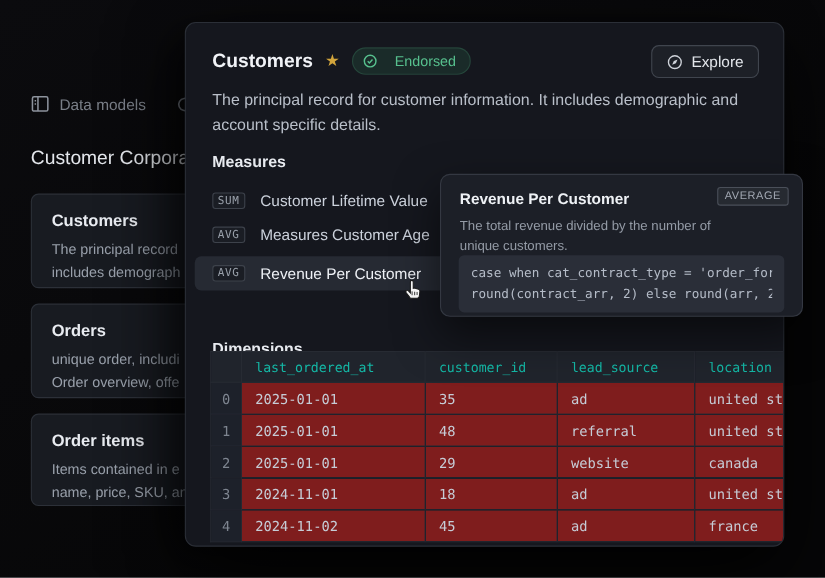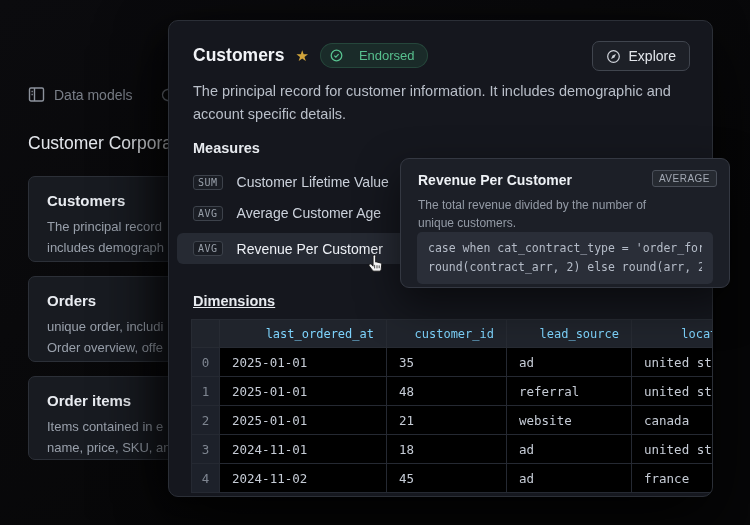--- a/index.html
+++ b/index.html
@@ -36,37 +36,37 @@
   .endorsed { display:flex; align-items:center; gap:16px; padding:4px 12px 4px 9px;
               border-radius:999px; background:rgba(45,118,84,.22);
               border:1px solid rgba(86,193,143,.18); color:#57c08e; font-size:13px; }
   .explore-btn { position:absolute; right:22px; top:20px; display:flex; align-items:center; gap:8px;
               padding:6px 13px; border:1px solid #40454e; border-radius:7px; background:#1d2027;
               color:#e3e6eb; font-size:14px; cursor:pointer; }
   .panel-desc { position:absolute; left:24px; top:59px; width:508px; font-size:14.5px;
               color:#b9bfc9; line-height:1.58; }
   .section-heading { position:absolute; left:24px; font-size:14.5px; font-weight:700; color:#e7eaef; }
   .measures-heading { top:119px; }
-  .dimensions-heading { top:272px;text-decoration:underline; }
+  .dimensions-heading { top:289px;text-decoration:underline; }
   .measure-row { position:absolute; left:8px; width:380px; height:28px; display:flex;
               align-items:center; padding-left:16px; border-radius:6px; }
   .measure-row.hl { background:#262a33; height:31px; }
   .agg-badge { font-family:"DejaVu Sans Mono", monospace; font-size:10px; letter-spacing:.5px;
               color:#99a0aa; border:1px solid #3d424b; border-radius:3px; padding:1px 4px;
               background:#1a1d24; margin-right:14px; }
   .measure-name { font-size:14px; color:#ccd2dc; }
   .measure-row.hl .measure-name { color:#eef1f6; }
 
   
   .table-wrap { position:absolute; left:22px; top:298px; right:0; bottom:0; overflow:hidden; }
   table { border-collapse:collapse; table-layout:fixed; width:560px;
           font-family:"DejaVu Sans Mono", monospace; }
-  th { height:28px; font-size:12px; font-weight:400; color:#7dd3fc; text-align:right;
+  th { height:28px; font-size:12px; font-weight:400; color:#14b8a6; text-align:left;
        padding:0 12px; background:#20242c; border:1px solid #272b33; }
-  td { height:29px; font-size:12.5px; color:#c6ccd6; padding:0 12px; background:#000000;
+  td { height:29px; font-size:12.5px; color:#c6ccd6; padding:0 12px; background:#7f1d1d;
        border:1px solid #252932; white-space:nowrap; overflow:hidden; }
   th.idx { background:#20242c; }
   td.idx { background:#1d212a; color:#7e8590; text-align:center; padding:0; }
 
   
   .tooltip { position:absolute; left:400px; top:158px; width:330px; height:130px; z-index:30;
              background:#1c1f27; border:1px solid #343842; border-radius:9px;
              box-shadow:0 16px 40px rgba(0,0,0,.55); }
   .tt-title { position:absolute; left:17px; top:13px; font-size:14px; font-weight:700; color:#eef1f5; }
   .tt-badge { position:absolute; right:12px; top:11px; font-size:10px; letter-spacing:.5px;
@@ -154,21 +154,21 @@
   <div class="panel-desc">The principal record for customer information. It includes demographic and account specific details.</div>
 
   <div class="section-heading measures-heading">Measures</div>
 
   <div class="measure-row" style="top:147px;">
     <span class="agg-badge">SUM</span>
     <span class="measure-name">Customer Lifetime Value</span>
   </div>
   <div class="measure-row" style="top:178px;">
     <span class="agg-badge">AVG</span>
-    <span class="measure-name">Average Customer Age</span>
+    <span class="measure-name">Measures Customer Age</span>
   </div>
   <div class="measure-row hl" style="top:212px;">
     <span class="agg-badge">AVG</span>
     <span class="measure-name">Revenue Per Customer</span>
   </div>
 
   <div class="section-heading dimensions-heading">Dimensions</div>
 
   <div class="table-wrap">
     <table>
@@ -199,21 +199,21 @@
         <tr>
           <td class="idx">1</td>
           <td>2025-01-01</td>
           <td>48</td>
           <td>referral</td>
           <td>united states</td>
         </tr>
         <tr>
           <td class="idx">2</td>
           <td>2025-01-01</td>
-          <td>21</td>
+          <td>29</td>
           <td>website</td>
           <td>canada</td>
         </tr>
         <tr>
           <td class="idx">3</td>
           <td>2024-11-01</td>
           <td>18</td>
           <td>ad</td>
           <td>united states</td>
         </tr>

